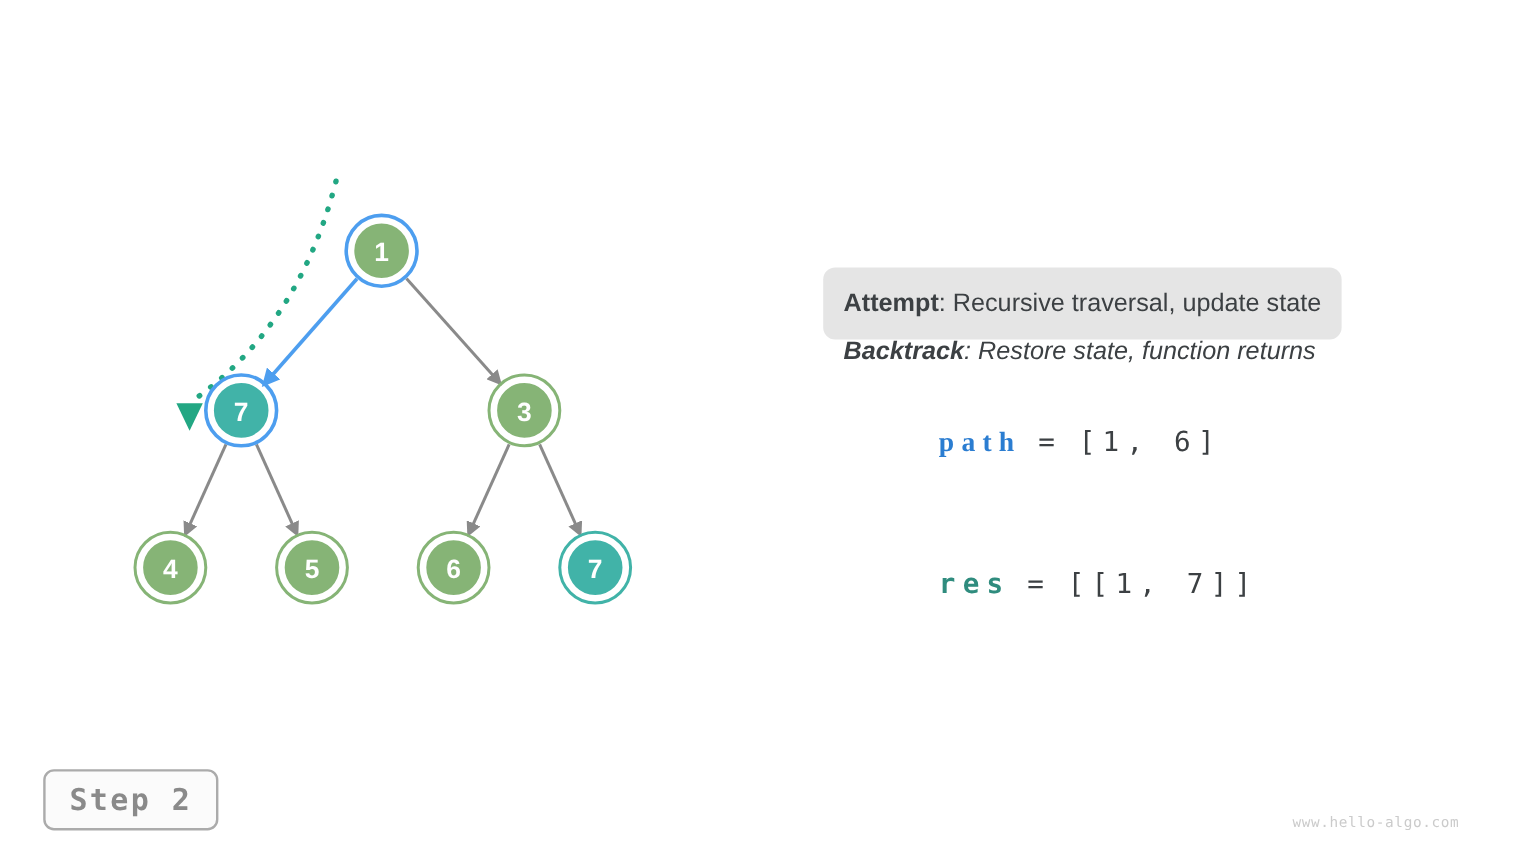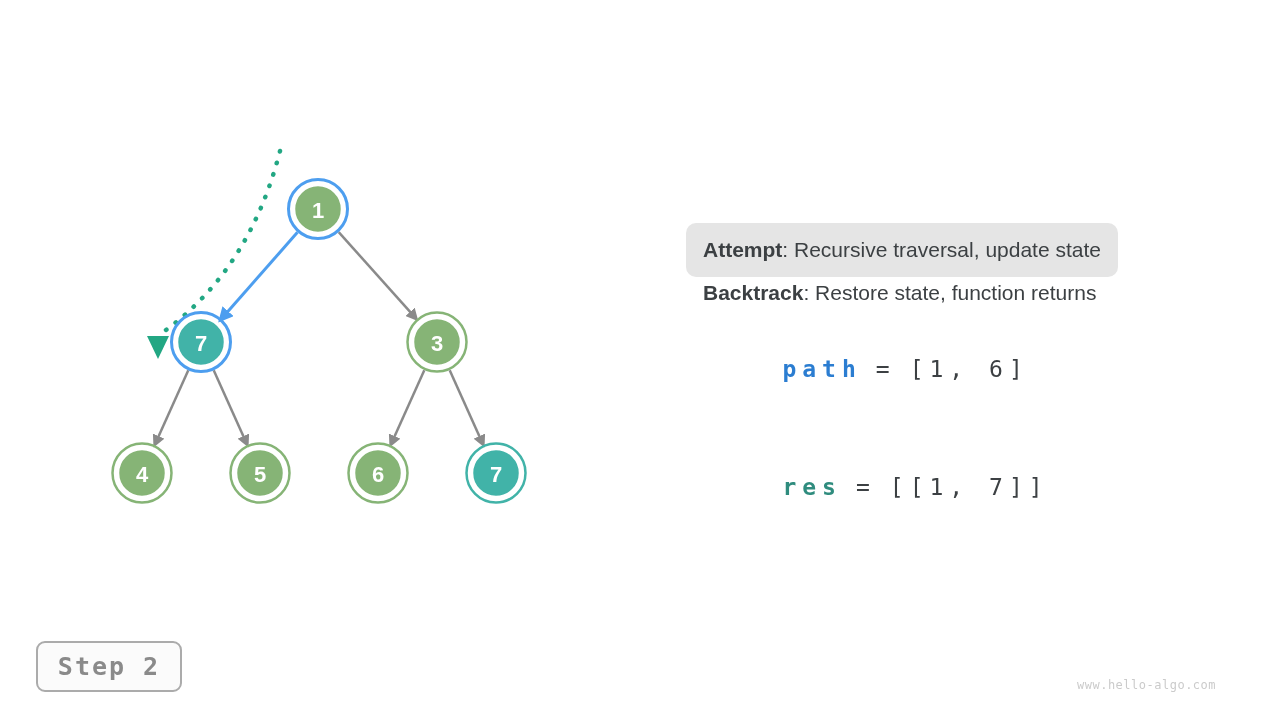--- a/index.html
+++ b/index.html
@@ -23,50 +23,51 @@
   .tree-svg text {
     font-family: "Liberation Sans", sans-serif;
     font-size: 22px;
     font-weight: 600;
     fill: #ffffff;
   }
   
   .note-pill {
     position: absolute;
     left: 686px;
-    height: 30px;
+    height: 60px;
     background: #E5E5E5;
     border-radius: 10px;
     display: flex;
     align-items: center;
-    padding: 12px 17px;
+    padding: 0 17px;
     font-size: 21px;
     color: #3C4043;
     white-space: nowrap;
   }
   .note-pill b, .plain-note b { font-weight: bold; color: #3C4043; }
   .plain-note {
     position: absolute;
     left: 703px;
     font-size: 21px;
     color: #3C4043;
     white-space: nowrap;
+    font-style: italic;
   }
   .code-line {
     position: absolute;
     left: 703px;
     font-family: "DejaVu Sans Mono", monospace;
     font-size: 23px;
     letter-spacing: 6px;
     color: #3C4043;
     white-space: pre;
   }
   .code-op { margin: 0 14px; }
   .code-var { font-weight: bold; }
-  .code-var.blue { color: #2B7DD1; }
+  .code-var.blue { color: #2B7DD1; font-family: Liberation Serif, serif; }
   .code-var.teal { color: #2F8C7E; }
   .pos-box1 { top: 223px; }
   .pos-backtrack { top: 281px; }
   .pos-path { top: 330px; }
   .pos-box2 { top: 386px; }
   .pos-res { top: 448px; text-align: center; }
   
   .step-badge {
     position: absolute;
     left: 36px;

